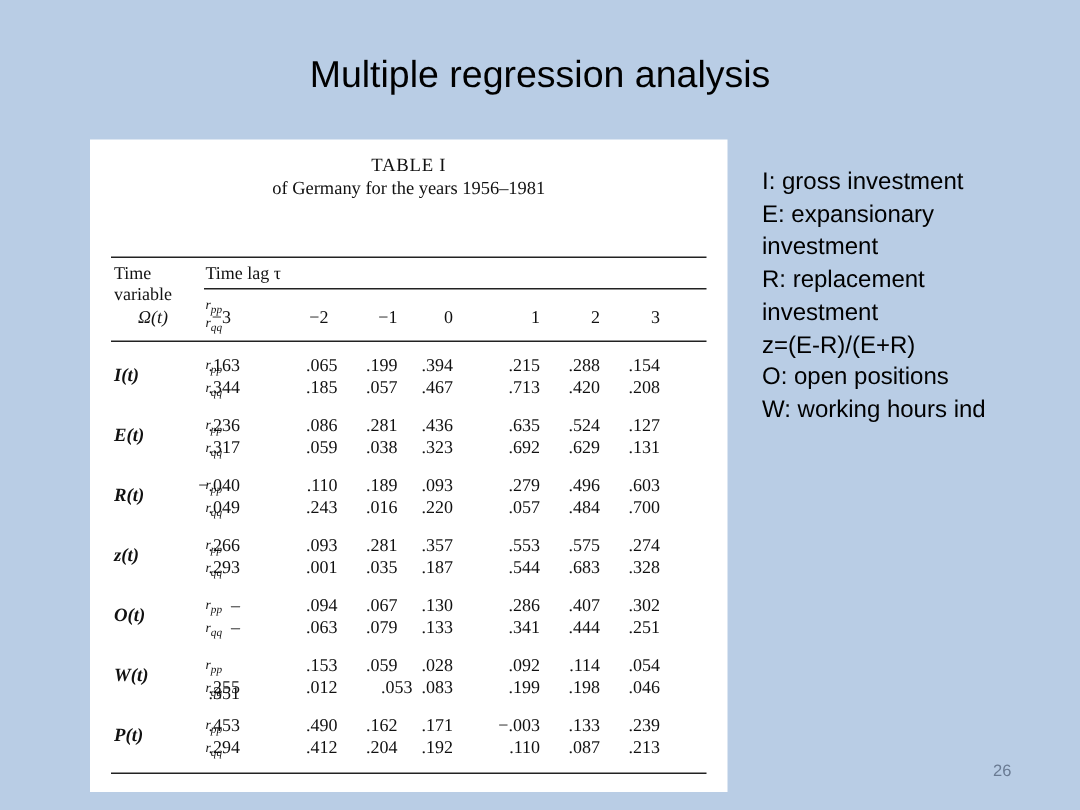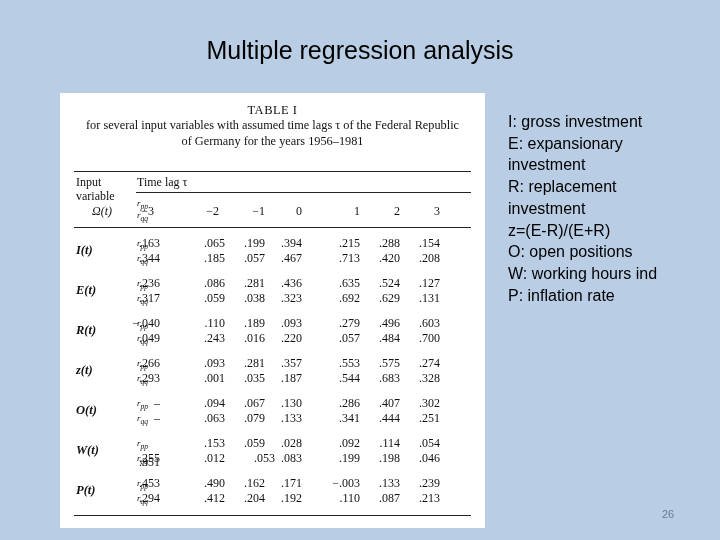--- a/index.html
+++ b/index.html
@@ -35,26 +35,25 @@
     .page-num { position: absolute; left: 662px; top: 508px; font-size: 11px; color: #6a7b93; }
   </style>
 </head>
 <body>
 
 <div class="slide-title">Multiple regression analysis</div>
 
 <div class="table-image">
   <div class="table-caption">
     <div class="table-no">TABLE I</div>
-    <div class="caption-line">for several input variables with assumed time lags τ of the Federal Republic</div>
     <div class="caption-line">of Germany for the years 1956–1981</div>
   </div>
 
   <div class="rule" style="top:78px;"></div>
-  <div class="head-label" style="left:16px; top:82px;">Input</div>
+  <div class="head-label" style="left:16px; top:82px;">Time</div>
   <div class="head-label" style="left:16px; top:96px;">variable</div>
   <div class="head-label" style="left:16px; top:111px; font-style:italic;margin-left:16px;">Ω(t)</div>
   <div class="head-label" style="left:77px; top:82px;">Time lag τ</div>
   <div class="rule" style="top:99px; left:76px;"></div>
 
   <div class="rsub" style="left:77px; top:105px;"><span>r</span><sub>pp</sub></div>
   <div class="rsub" style="left:77px; top:117px;"><span>r</span><sub>qq</sub></div>
 
   <div id="lag-headers">
       <div class="cell" style="left: 54px; top: 111px;">−3</div>
@@ -208,16 +207,15 @@
 
 <div class="legend">
   <div>I: gross investment</div>
   <div>E: expansionary</div>
   <div>investment</div>
   <div>R: replacement</div>
   <div>investment</div>
   <div>z=(E-R)/(E+R)</div>
   <div>O: open positions</div>
   <div>W: working hours ind</div>
-  <div>P: inflation rate</div>
 </div>
 
 <div class="page-num">26</div>
 
 </body></html>

